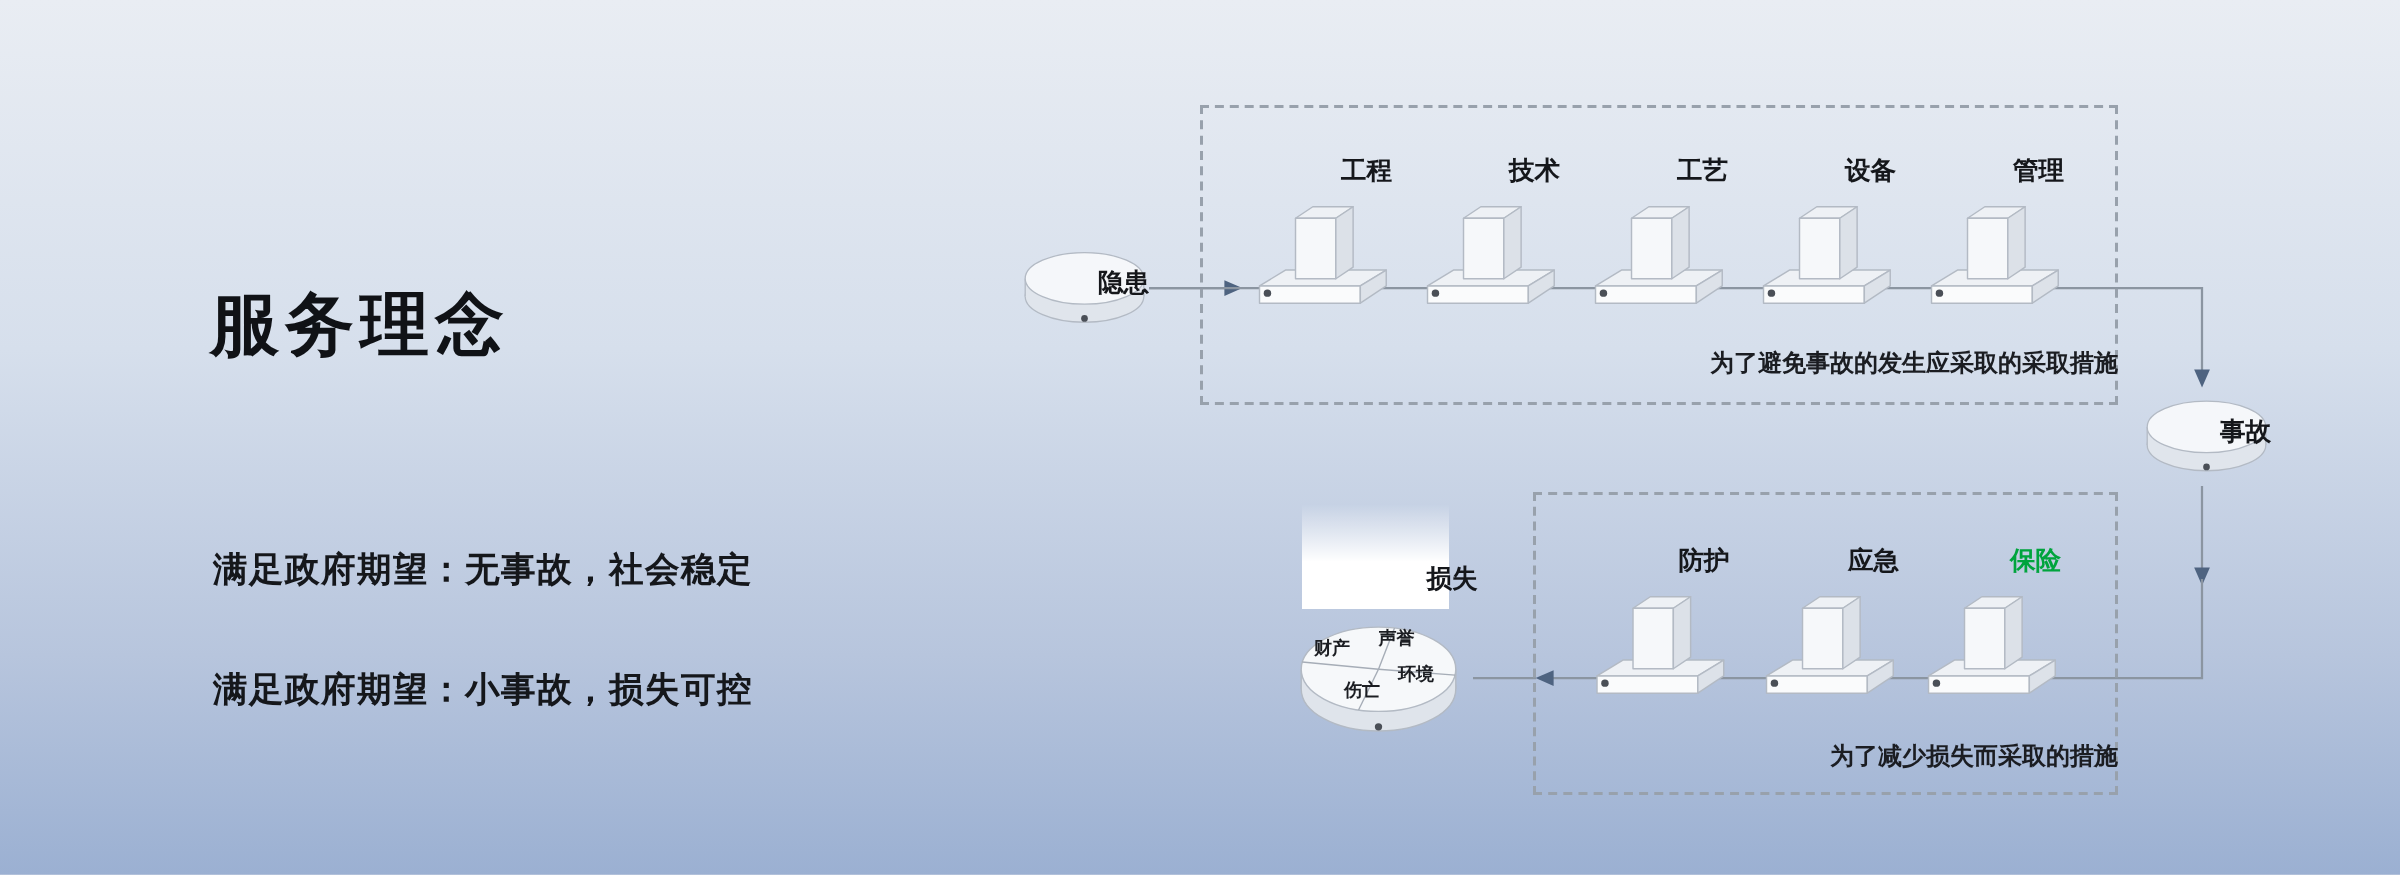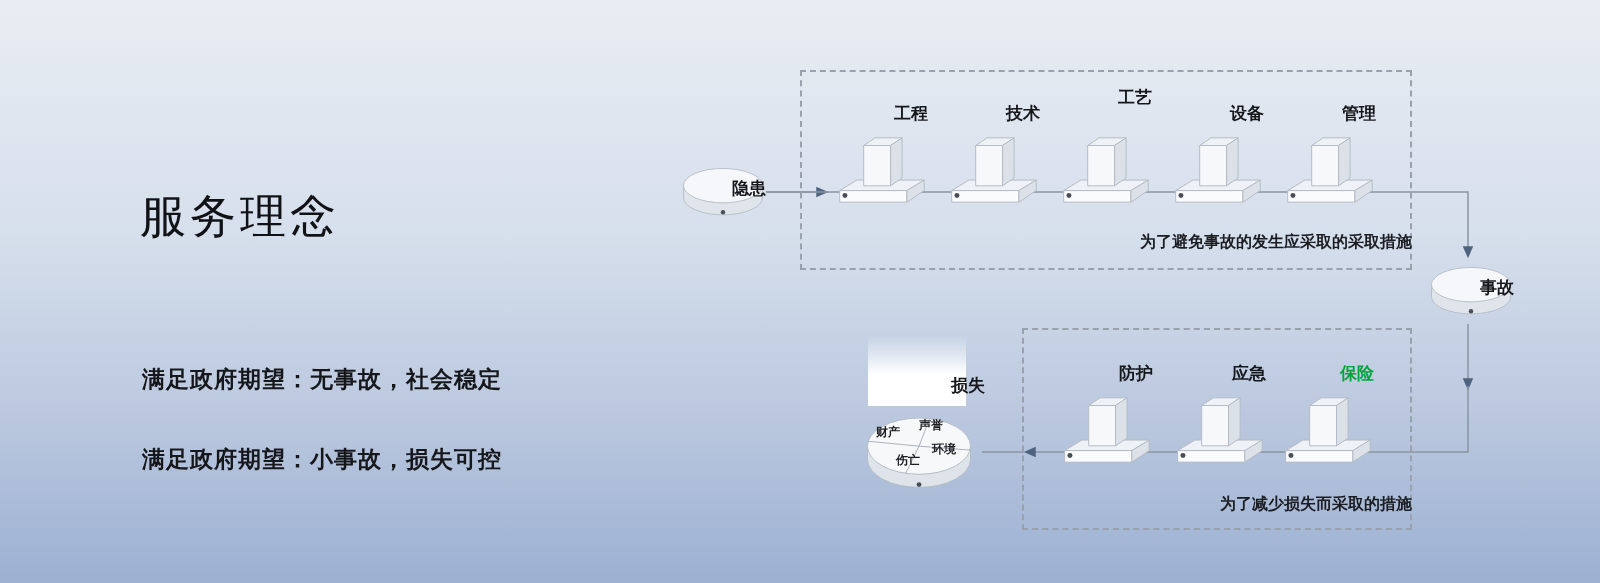--- a/index.html
+++ b/index.html
@@ -1,21 +1,21 @@
 <!DOCTYPE html>
 <html><head>
 <meta charset="utf-8">
 <style>
   *{margin:0;padding:0;box-sizing:border-box}
   html,body{background:#b9c6dd}
   body{font-family:"Liberation Sans",sans-serif}
   .canvas{position:relative;width:1600px;height:583px;overflow:hidden;color:#16181c;
           background:linear-gradient(180deg,#e9edf3 0%,#d6dfec 40%,#b7c5dd 75%,#9bb0d2 100%)}
   .abs{position:absolute}
-  .title{font-size:46px;font-weight:400;letter-spacing:4px;color:#101216}
+  .title{font-size:46px;font-weight:700;letter-spacing:4px;color:#101216}
   .subtitle{font-size:23px;font-weight:600;letter-spacing:1px;color:#15171b}
   .exp{font-size:23px;font-weight:700;letter-spacing:1px;color:#15171b}
   .dashed-box{position:absolute;border:2px dashed #98a1ac;z-index:1}
   .caption{position:absolute;text-align:right;font-size:16px;font-weight:600;color:#1b1d22;z-index:3}
   .blk-label{position:absolute;text-align:right;font-size:17px;font-weight:700;color:#15171b;z-index:3}
   .green{color:#00a43d}
   .disk-label{position:absolute;text-align:right;font-size:17px;font-weight:700;color:#15171b;z-index:3}
   .slice-label{position:absolute;font-size:12px;font-weight:700;color:#1b1d22;z-index:3}
   svg.shape{position:absolute;z-index:2;overflow:visible}
   .connectors{position:absolute;left:0;top:0;z-index:1;pointer-events:none}
@@ -71,21 +71,21 @@
   <div class="dashed-box" style="left:800px;top:70px;width:612px;height:200px"></div>
   <div class="caption" style="left:800px;top:232px;width:612px">为了避免事故的发生应采取的采取措施</div>
 
   <svg class="shape" style="left:680px;top:165px" width="86" height="55" viewBox="0 0 100 64">
       <use href="#disk-shape"></use>
     </svg>
   <div class="disk-label" style="left:680px;top:177px;width:86px">隐患</div>
 
   <div class="blk-label" style="left:832px;top:102px;width:96px">工程</div>
   <div class="blk-label" style="left:944px;top:102px;width:96px">技术</div>
-  <div class="blk-label" style="left:1056px;top:86px;width:96px">工艺</div>
+  <div class="blk-label" style="left:1056px;top:102px;width:96px">工艺</div>
   <div class="blk-label" style="left:1168px;top:102px;width:96px">设备</div>
   <div class="blk-label" style="left:1280px;top:102px;width:96px">管理</div>
 
   <svg class="shape" style="left:832px;top:130px" width="96" height="79" viewBox="0 0 100 82">
       <use href="#barrier-shape"></use>
     </svg>
   <svg class="shape" style="left:944px;top:130px" width="96" height="79" viewBox="0 0 100 82">
       <use href="#barrier-shape"></use>
     </svg>
   <svg class="shape" style="left:1056px;top:130px" width="96" height="79" viewBox="0 0 100 82">

